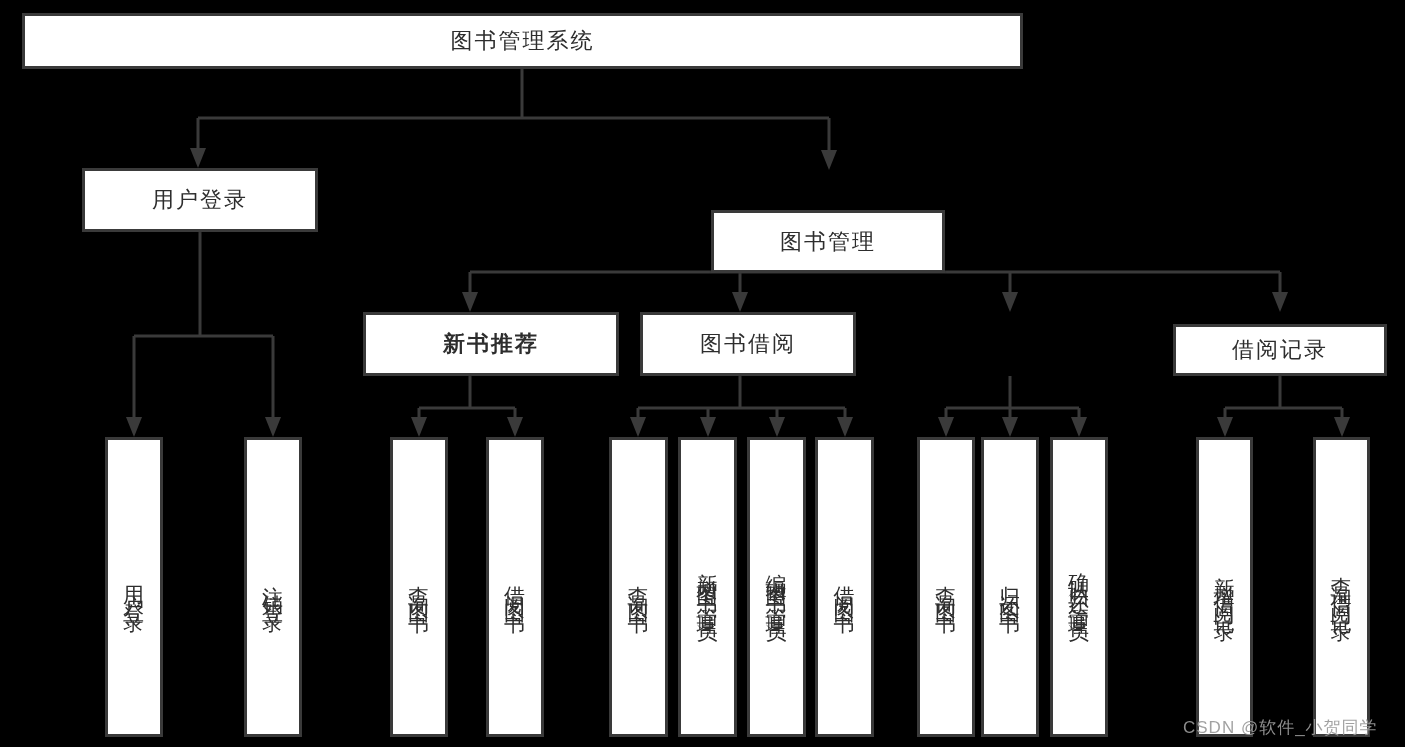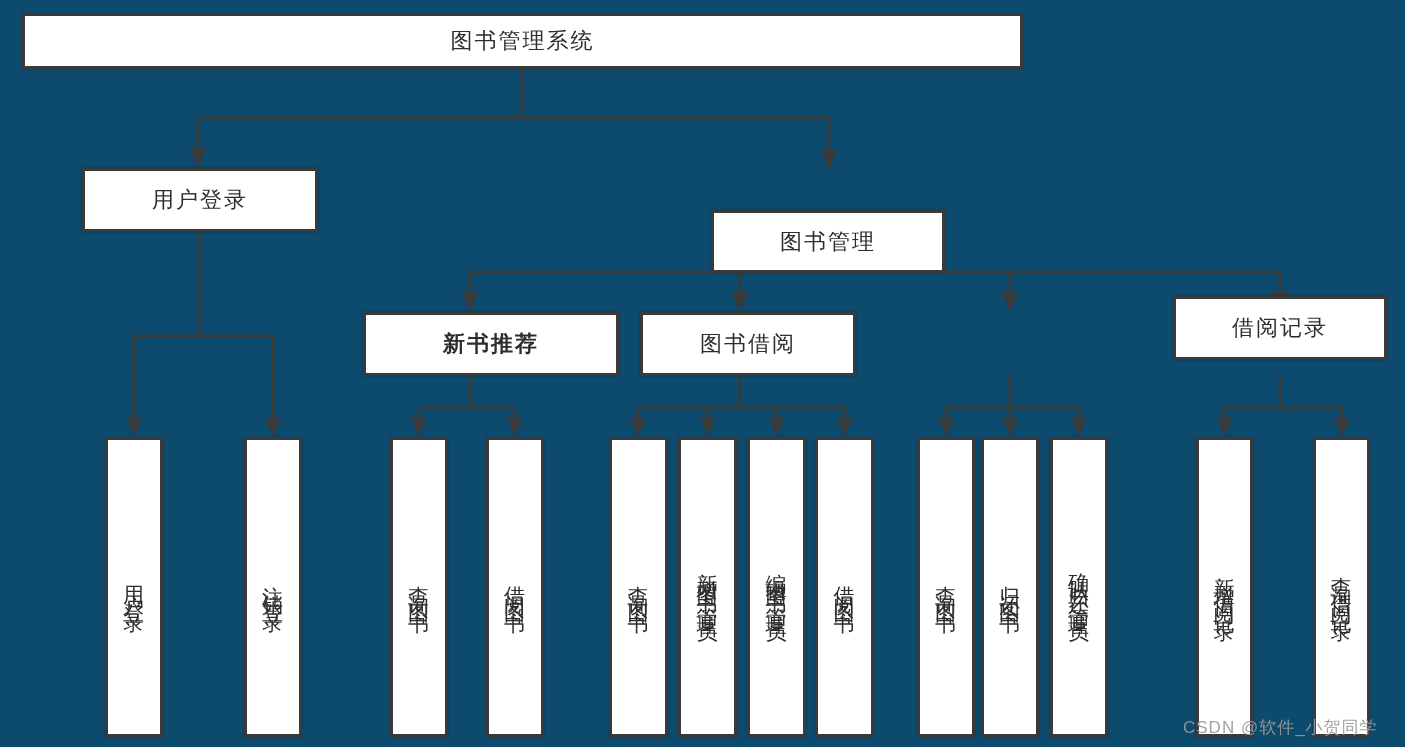--- a/index.html
+++ b/index.html
@@ -1,19 +1,19 @@
 <!DOCTYPE html>
 <html><head>
 <meta charset="utf-8">
 <style>
   html,body{margin:0;padding:0;background:#ffffff;}
   #canvas{
     position:relative;
     width:1405px;height:747px;
-    background:#0c4a6e;
+    background:#000000;
     font-family:"Liberation Sans", sans-serif;
     overflow:hidden;
   }
   #wires{position:absolute;left:0;top:0;z-index:1;}
   .node{
     position:absolute;
     box-sizing:border-box;
     background:#ffffff;
     border:3px solid #3a3a3a;
     box-shadow:0 0 2px rgba(0,0,0,0.28);
@@ -74,21 +74,21 @@
       <polygon points="1342,437 1334,417 1350,417" fill="#3a3a3a"></polygon>
     </svg>
 
   <div class="node h" style="left:22px;top:13px;width:1001px;height:56px;">图书管理系统</div>
 
   <div class="node h" style="left:82px;top:168px;width:236px;height:64px;">用户登录</div>
   <div class="node h" style="left:711px;top:170px;width:234px;height:63px;margin-top:40px;">图书管理</div>
 
   <div class="node h" style="left:363px;top:312px;width:256px;height:64px;font-weight:bold;">新书推荐</div>
   <div class="node h" style="left:632px;top:312px;width:216px;height:64px;margin-left:8px;">图书借阅</div>
-  <div class="node h" style="left:1173px;top:296px;width:214px;height:64px;">借阅记录</div>
+  <div class="node h" style="left:1173px;top:324px;width:214px;height:52px;">借阅记录</div>
 
   <div class="node v" style="left:105px;top:437px;width:58px;height:300px;">用户登录</div>
   <div class="node v" style="left:244px;top:437px;width:58px;height:300px;">注销登录</div>
 
   <div class="node v" style="left:390px;top:437px;width:58px;height:300px;">查询图书</div>
   <div class="node v" style="left:486px;top:437px;width:58px;height:300px;">借阅图书</div>
 
   <div class="node v" style="left:609px;top:437px;width:59px;height:300px;">查询图书</div>
   <div class="node v long" style="left:678px;top:437px;width:59px;height:300px;">新增图书（管理员）</div>
   <div class="node v long" style="left:747px;top:437px;width:59px;height:300px;">编辑图书（管理员）</div>

